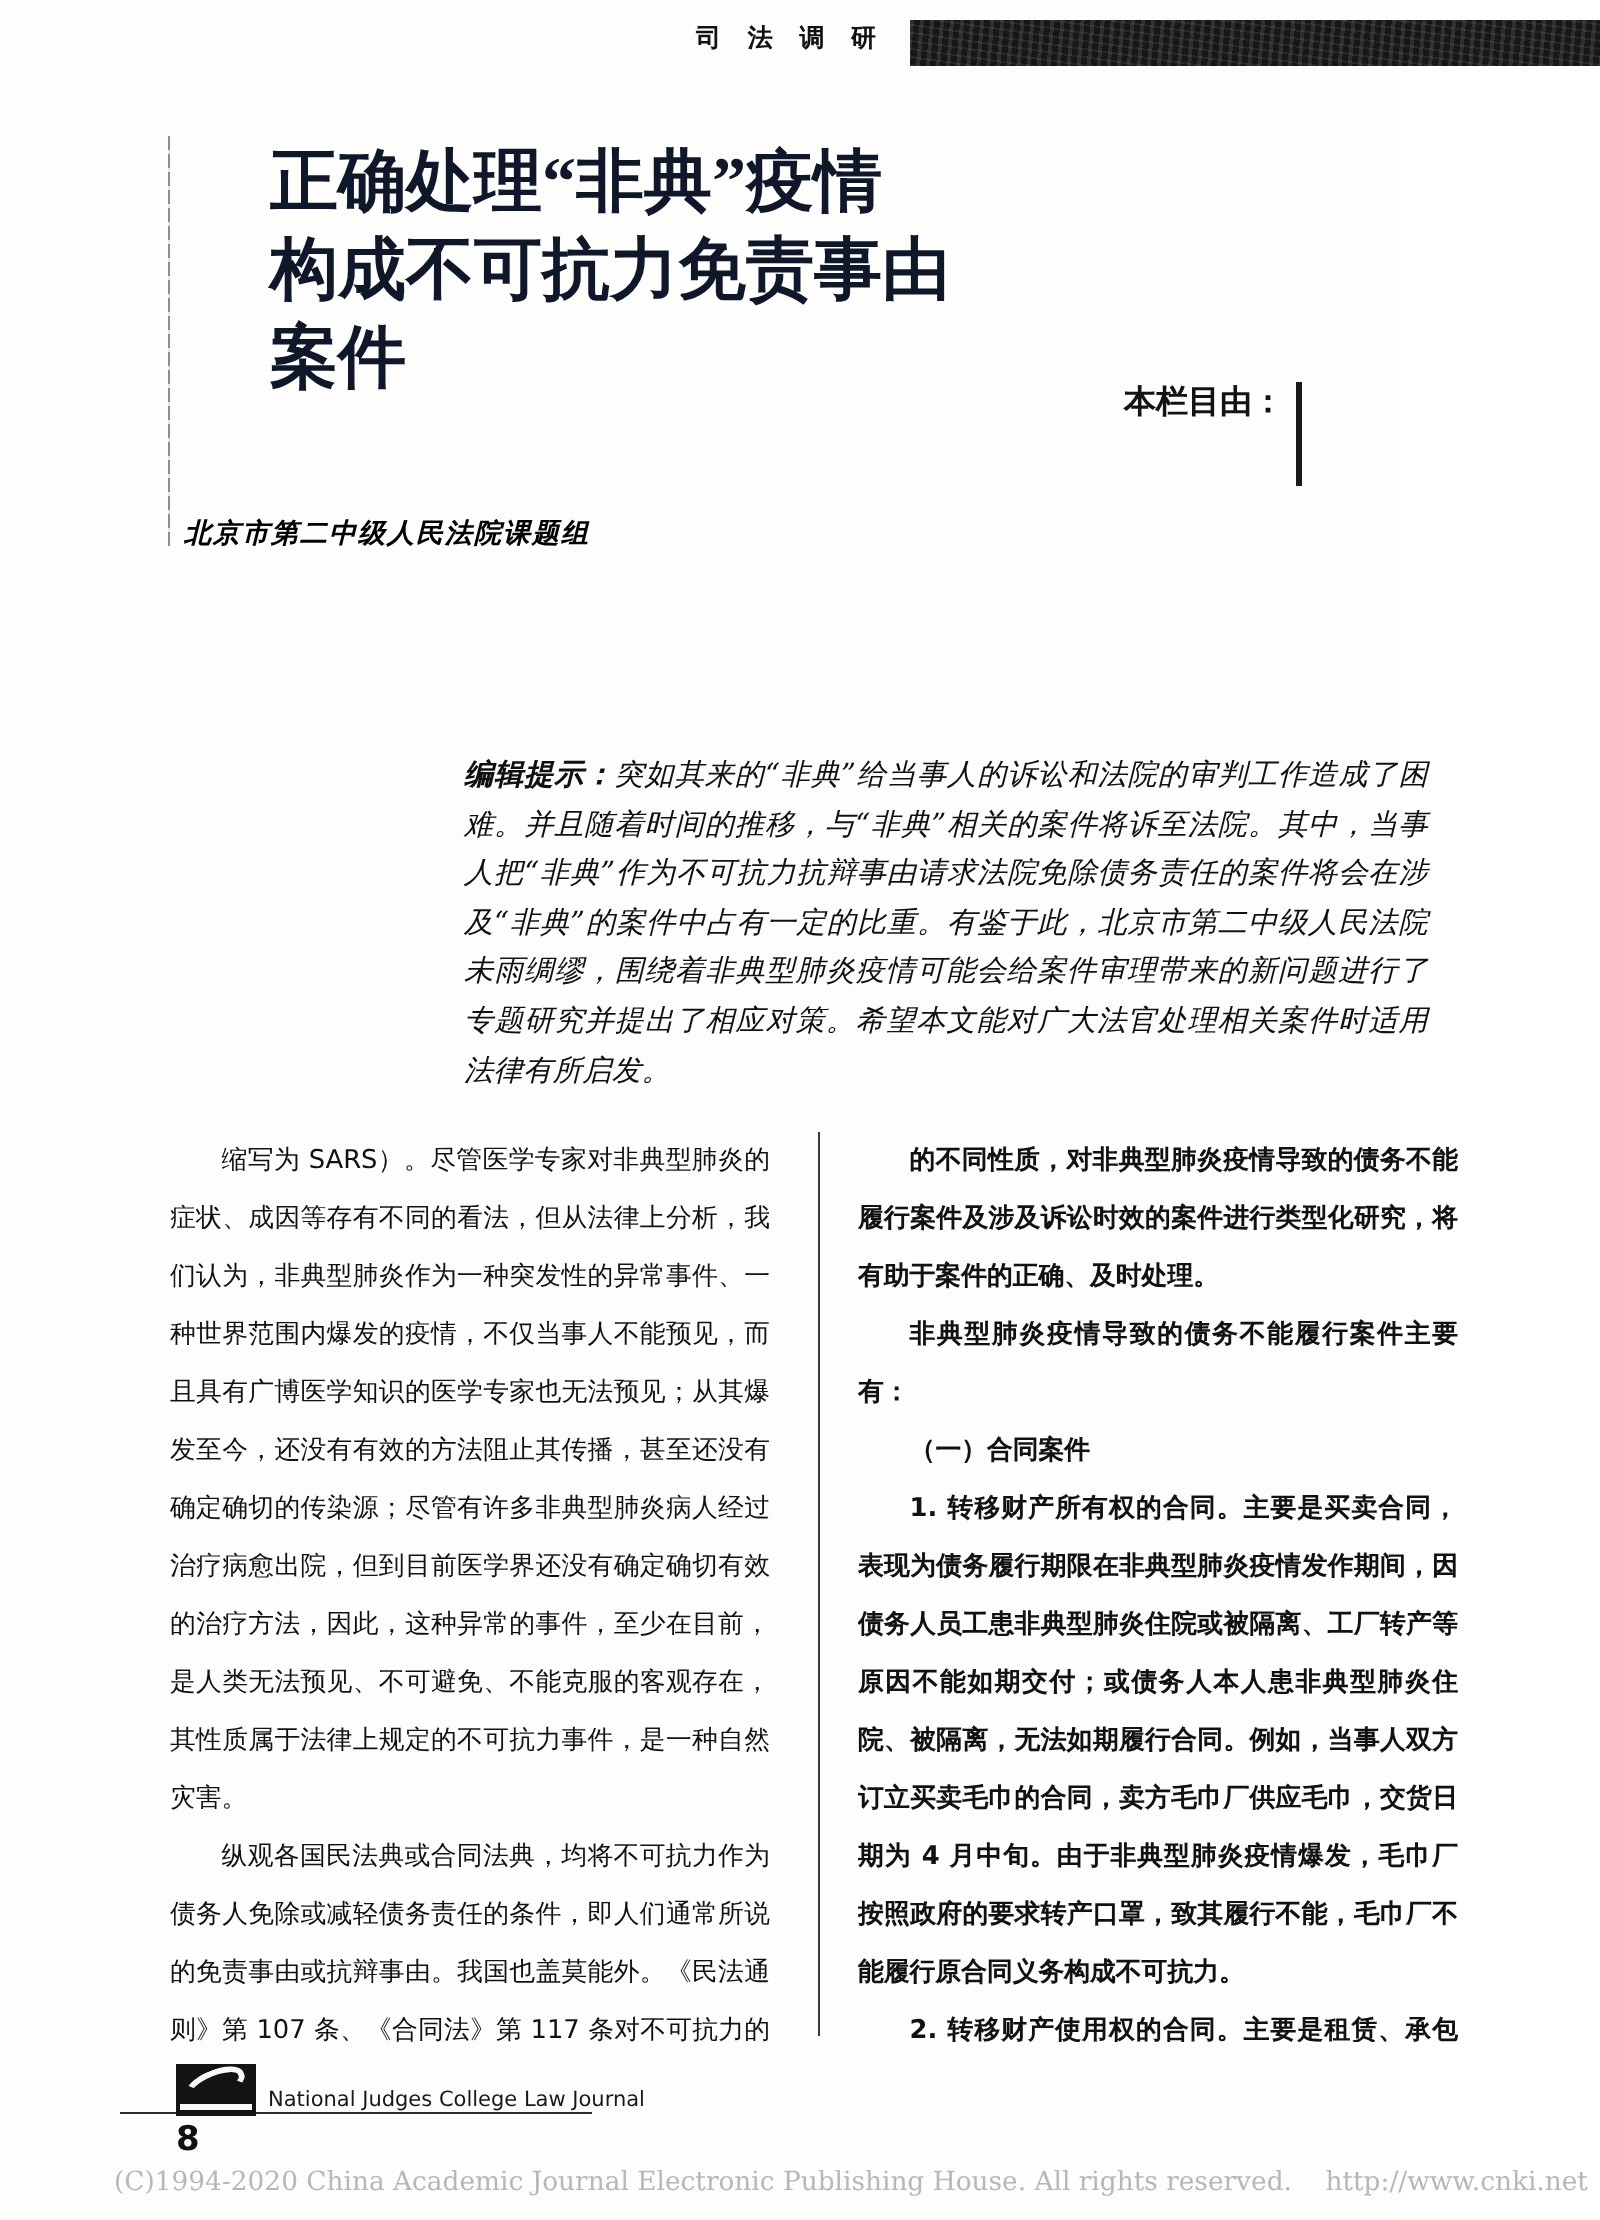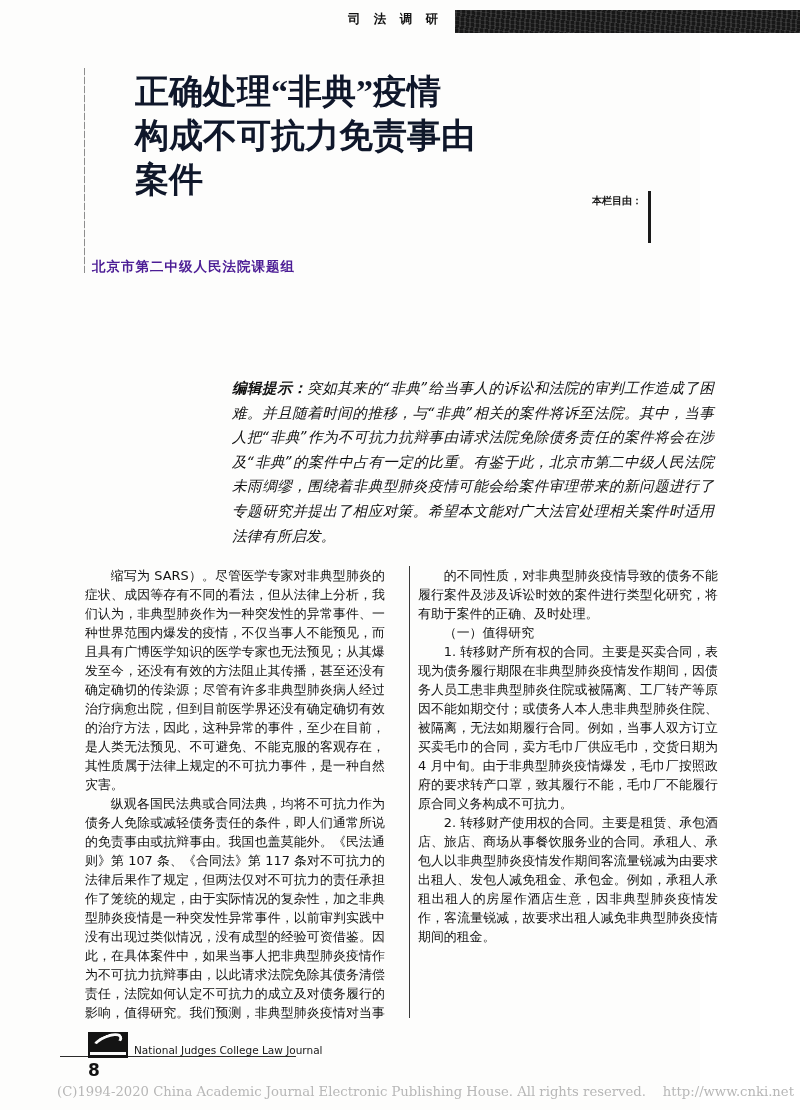--- a/index.html
+++ b/index.html
@@ -67,40 +67,41 @@
     color: #0f172a;
     white-space: pre-line;
     margin-left: 43px;
   }
 
   .column-credit {
     position: absolute;
     right: 58px; top: 188px;
     width: 330px;
     text-align: right;
-    font-size: 10px;
+    font-size: 16px;
     line-height: 25px;
     font-weight: bold;
     color: #131313;
   }
   .credit-rule {
     position: absolute;
     right: 49px; top: 191px;
     width: 3px; height: 52px;
     background: #1a1a1a;
   }
 
   .byline {
     position: absolute;
     left: 92px; top: 258px;
     font-family: "DejaVu Serif", "Liberation Serif", serif;
     font-weight: bold;
     font-size: 13.5px;
     letter-spacing: 1px;
-    color: #4c1d95;
+    color: #000000;
+    font-style: italic;
   }
 
   
   .intro-left {
     position: absolute;
     left: 85px; top: 378px;
     width: 128px;
   }
   .intro-left p {
     margin: 0;
@@ -143,26 +144,26 @@
     background: #3a3a3a;
   }
   .body-col {
     position: absolute;
     top: 566px;
     width: 300px;
     height: 455px;
     overflow: hidden;
   }
   .body-col.left  { left: 85px; }
-  .body-col.right { left: 418px; }
+  .body-col.right { left: 429px; font-weight: bold; }
   .body-col p {
     margin: 0;
     font-family: "DejaVu Sans", "Liberation Sans", sans-serif;
     font-size: 12.9px;
-    line-height: 19px;
+    line-height: 29px;
     text-align: justify;
     text-justify: inter-ideograph;
     color: #111;
   }
   .body-col p.indent { text-indent: 25.8px; }
   .body-col p.sec-head { font-weight: bold; text-indent: 25.8px; }
 
   
   .footer-rule {
     position: absolute;
@@ -247,21 +248,22 @@
   </div>
 
   <div class="col-divider"></div>
 
   <div class="body-col left" id="col-left">
       <p class="indent">缩写为 SARS）。尽管医学专家对非典型肺炎的症状、成因等存有不同的看法，但从法律上分析，我们认为，非典型肺炎作为一种突发性的异常事件、一种世界范围内爆发的疫情，不仅当事人不能预见，而且具有广博医学知识的医学专家也无法预见；从其爆发至今，还没有有效的方法阻止其传播，甚至还没有确定确切的传染源；尽管有许多非典型肺炎病人经过治疗病愈出院，但到目前医学界还没有确定确切有效的治疗方法，因此，这种异常的事件，至少在目前，是人类无法预见、不可避免、不能克服的客观存在，其性质属于法律上规定的不可抗力事件，是一种自然灾害。</p>
       <p class="indent">纵观各国民法典或合同法典，均将不可抗力作为债务人免除或减轻债务责任的条件，即人们通常所说的免责事由或抗辩事由。我国也盖莫能外。《民法通则》第 107 条、《合同法》第 117 条对不可抗力的法律后果作了规定，但两法仅对不可抗力的责任承担作了笼统的规定，由于实际情况的复杂性，加之非典型肺炎疫情是一种突发性异常事件，以前审判实践中没有出现过类似情况，没有成型的经验可资借鉴。因此，在具体案件中，如果当事人把非典型肺炎疫情作为不可抗力抗辩事由，以此请求法院免除其债务清偿责任，法院如何认定不可抗力的成立及对债务履行的影响，值得研究。我们预测，非典型肺炎疫情对当事人民事权利义务直接产生影响的案件将主要集中在合同案件领域、侵权案件领域，对诉讼时效的中止也会产生影响。基于案件</p>
     </div>
   <div class="body-col right" id="col-right">
       <p class="indent">的不同性质，对非典型肺炎疫情导致的债务不能履行案件及涉及诉讼时效的案件进行类型化研究，将有助于案件的正确、及时处理。</p>
-      <p class="indent">（一）值得研究</p>
+      <p class="indent">非典型肺炎疫情导致的债务不能履行案件主要有：</p>
+      <p class="indent">（一）合同案件</p>
       <p class="indent">1. 转移财产所有权的合同。主要是买卖合同，表现为债务履行期限在非典型肺炎疫情发作期间，因债务人员工患非典型肺炎住院或被隔离、工厂转产等原因不能如期交付；或债务人本人患非典型肺炎住院、被隔离，无法如期履行合同。例如，当事人双方订立买卖毛巾的合同，卖方毛巾厂供应毛巾，交货日期为 4 月中旬。由于非典型肺炎疫情爆发，毛巾厂按照政府的要求转产口罩，致其履行不能，毛巾厂不能履行原合同义务构成不可抗力。</p>
       <p class="indent">2. 转移财产使用权的合同。主要是租赁、承包酒店、旅店、商场从事餐饮服务业的合同。承租人、承包人以非典型肺炎疫情发作期间客流量锐减为由要求出租人、发包人减免租金、承包金。例如，承租人承租出租人的房屋作酒店生意，因非典型肺炎疫情发作，客流量锐减，故要求出租人减免非典型肺炎疫情期间的租金。</p>
     </div>
 
   <div class="footer-rule"></div>
   <div class="footer-logo">
     <div class="swoosh"></div>
     <div class="bar"></div>
   </div>
   <div class="footer-journal">National Judges College Law Journal</div>

